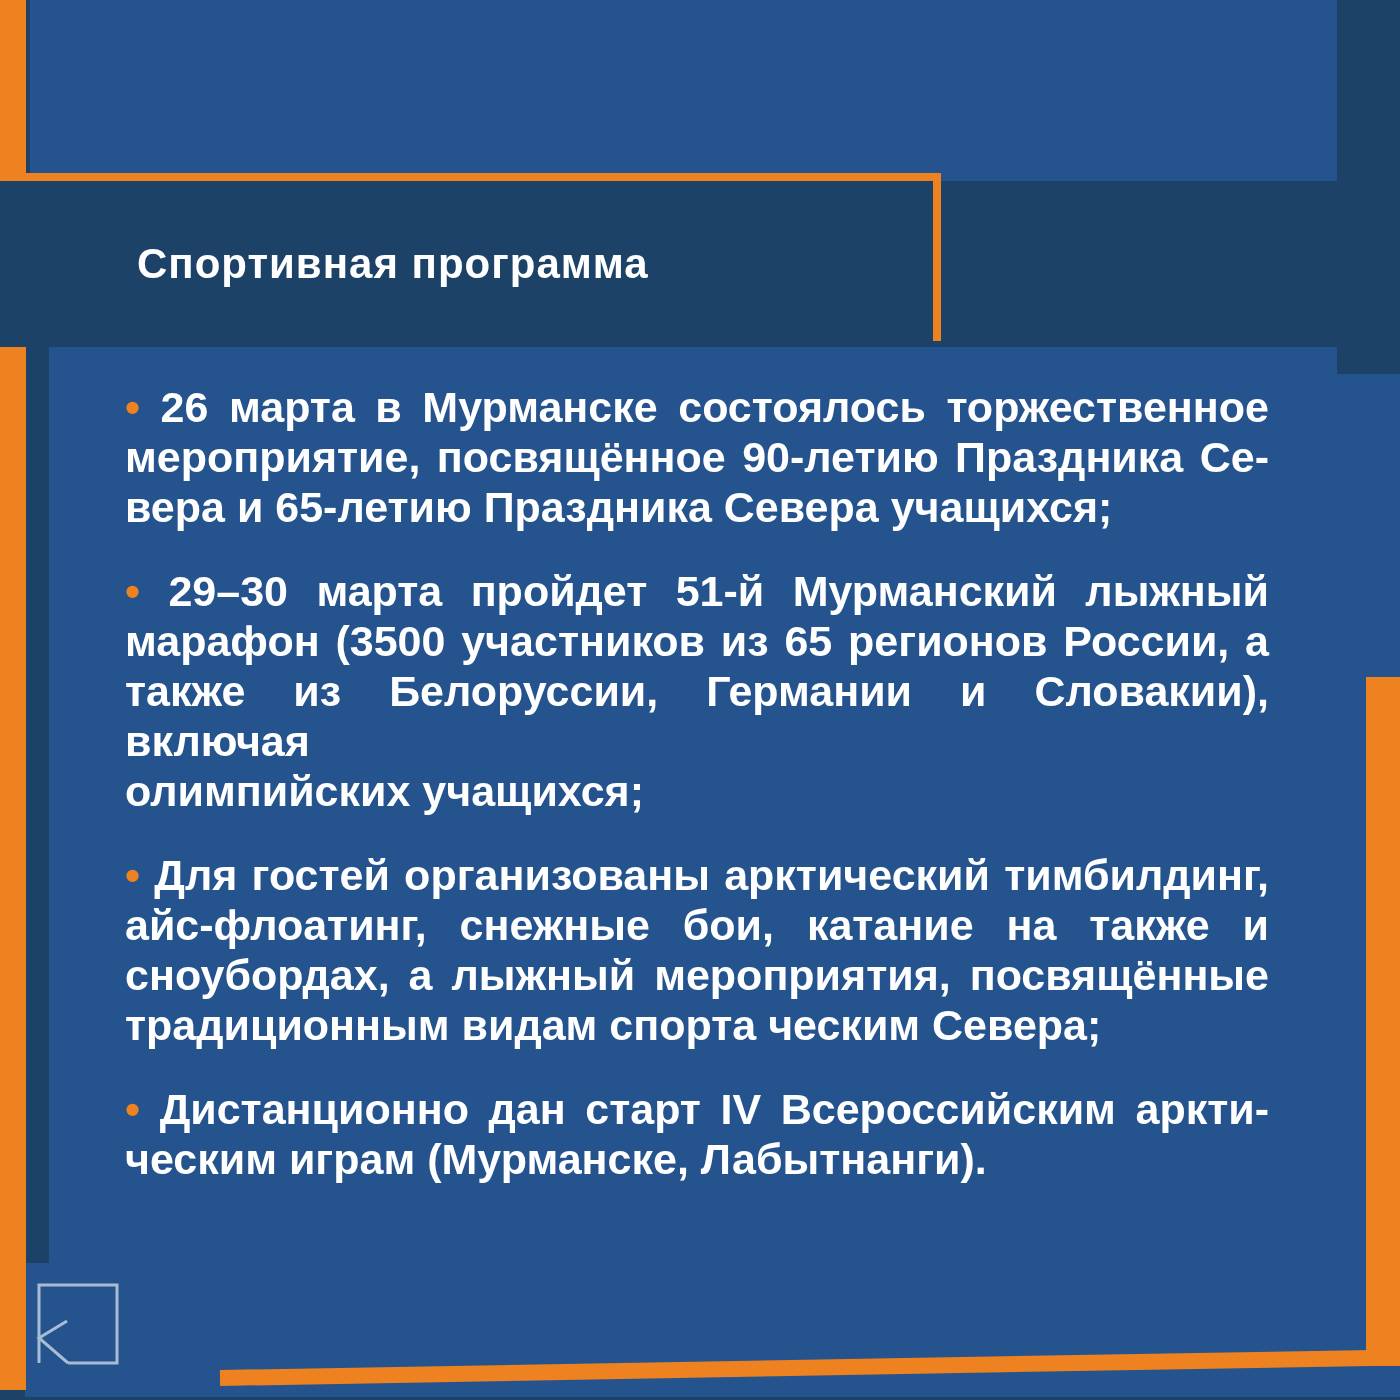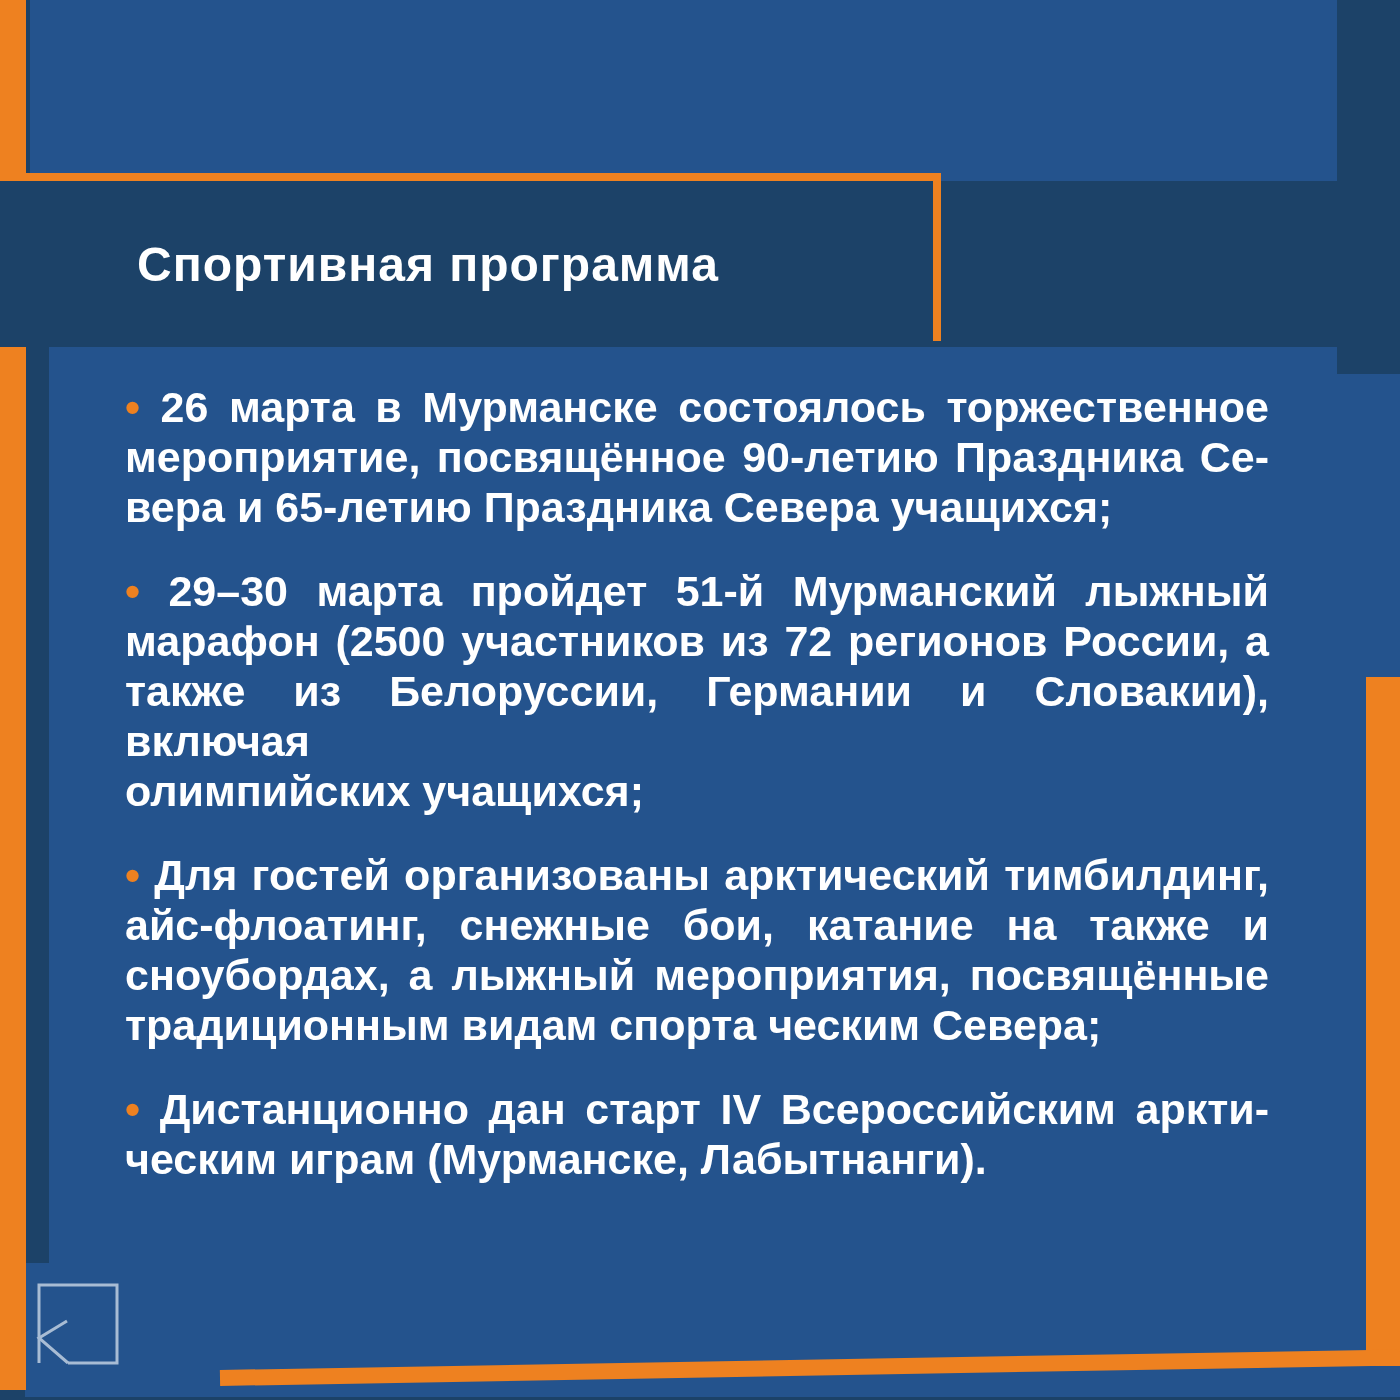--- a/index.html
+++ b/index.html
@@ -32,21 +32,21 @@
 
   
   .title-box {
     left: 0; top: 181px; width: 933px; height: 166px;
     background: var(--navy, #1C4268);
     display: flex; align-items: center;
   }
   .title-box h1 {
     margin: 0; padding-left: 137px;
     color: var(--white, #FFFFFF);
-    font-size: 48px; font-weight: bold; letter-spacing: 1px;
+    font-size: 42px; font-weight: bold; letter-spacing: 1px;
     white-space: nowrap;
   }
 
   
   .content {
     left: 125px; top: 382px; width: 1152px;
     color: var(--white, #FFFFFF);
     font-size: 43px; font-weight: bold;
     line-height: 50px;
   }
@@ -84,21 +84,21 @@
 <div class="abs orange-vline"></div>
 
 <div class="abs content">
     <div class="bullet-item">
       <div class="line"><span class="dot">•</span> 26 марта в Мурманске состоялось торжественное</div>
       <div class="line">мероприятие, посвящённое 90-летию Праздника Се-</div>
       <div class="line last">вера и 65-летию Праздника Севера учащихся;</div>
     </div>
     <div class="bullet-item">
       <div class="line"><span class="dot">•</span> 29–30 марта пройдет 51-й Мурманский лыжный</div>
-      <div class="line">марафон (2500 участников из 72 регионов России, а</div>
+      <div class="line">марафон (3500 участников из 65 регионов России, а</div>
       <div class="line">также из Белоруссии, Германии и Словакии), включая</div>
       <div class="line last">олимпийских учащихся;</div>
     </div>
     <div class="bullet-item">
       <div class="line"><span class="dot">•</span> Для гостей организованы арктический тимбилдинг,</div>
       <div class="line">айс-флоатинг, снежные бои, катание на также и</div>
       <div class="line">сноубордах, а лыжный мероприятия, посвящённые</div>
       <div class="line last">традиционным видам спорта ческим Севера;</div>
     </div>
     <div class="bullet-item">

